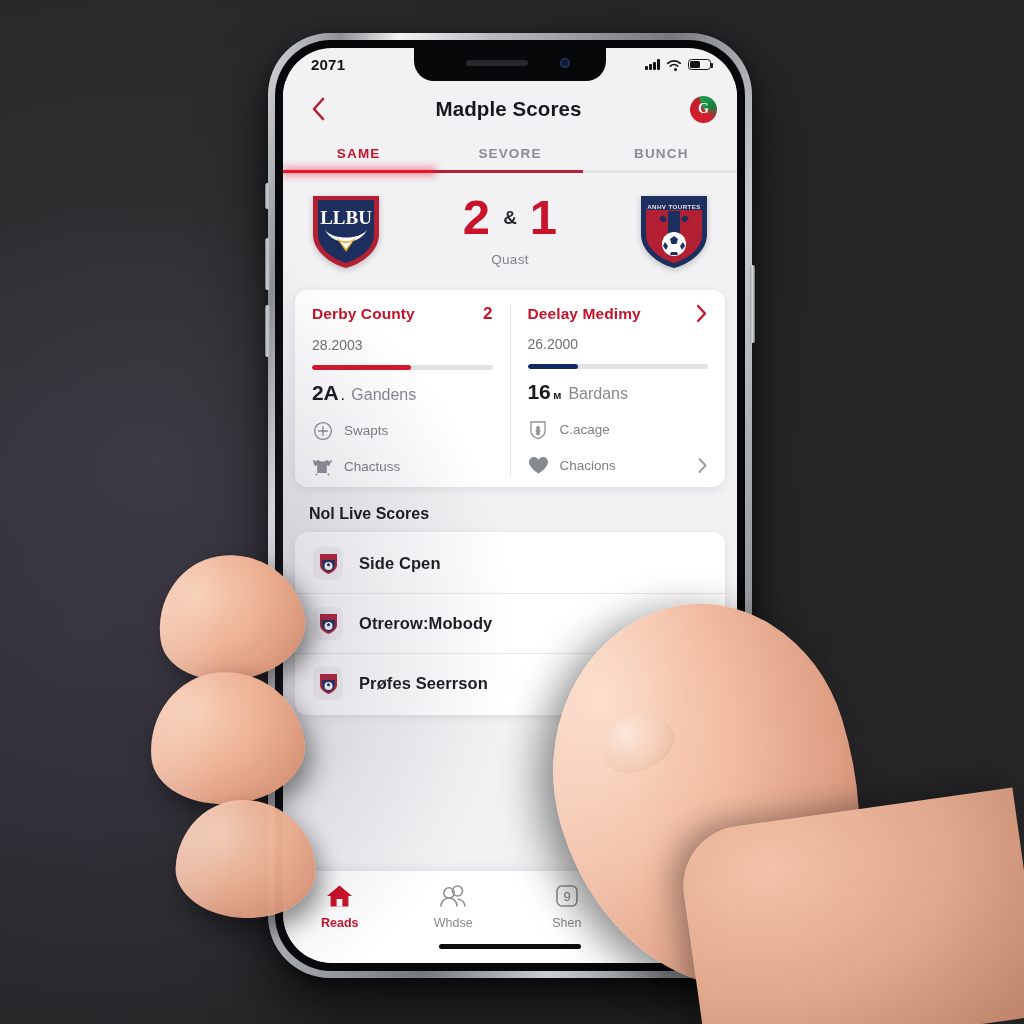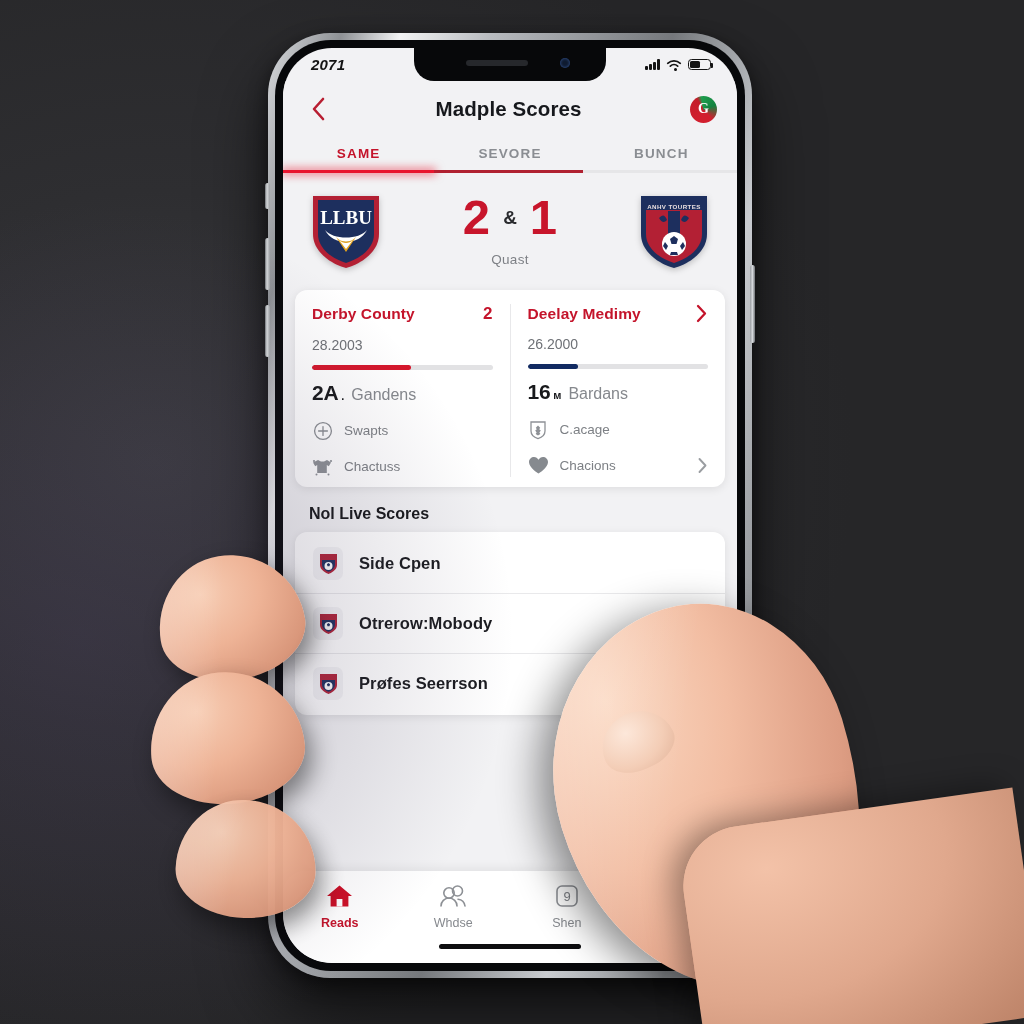--- a/index.html
+++ b/index.html
@@ -75,21 +75,20 @@
     border-radius:50%; background:#0f1b30;
     box-shadow: inset 0 0 3px #3a5c9c;
   }
   #statusbar {
     position: relative; height: 33px;
     display: flex; align-items: center; justify-content: space-between;
     padding: 0 26px 0 28px;
     font-size: 15px; font-weight: 700; color: #141414;
     letter-spacing: .2px;
     z-index: 4;
-    font-style: italic;
   }
   #status-right { display:flex; align-items:center; gap:6px; }
   .sig { display:flex; align-items:flex-end; gap:1.5px; height:11px; }
   .sig i { display:block; width:2.6px; background:#141414; border-radius:1px; }
   .sig i:nth-child(1){height:4px}.sig i:nth-child(2){height:6px}
   .sig i:nth-child(3){height:8.5px}.sig i:nth-child(4){height:11px}
   .batt { width:23px; height:11.5px; border:1.6px solid #141414; border-radius:3.5px; position:relative; padding:1.3px; }
   .batt::after{content:"";position:absolute;right:-3.2px;top:3.4px;width:2px;height:4.4px;background:#141414;border-radius:0 1px 1px 0;}
   .batt b{display:block;height:100%;width:52%;background:#141414;border-radius:1.6px;}
 

